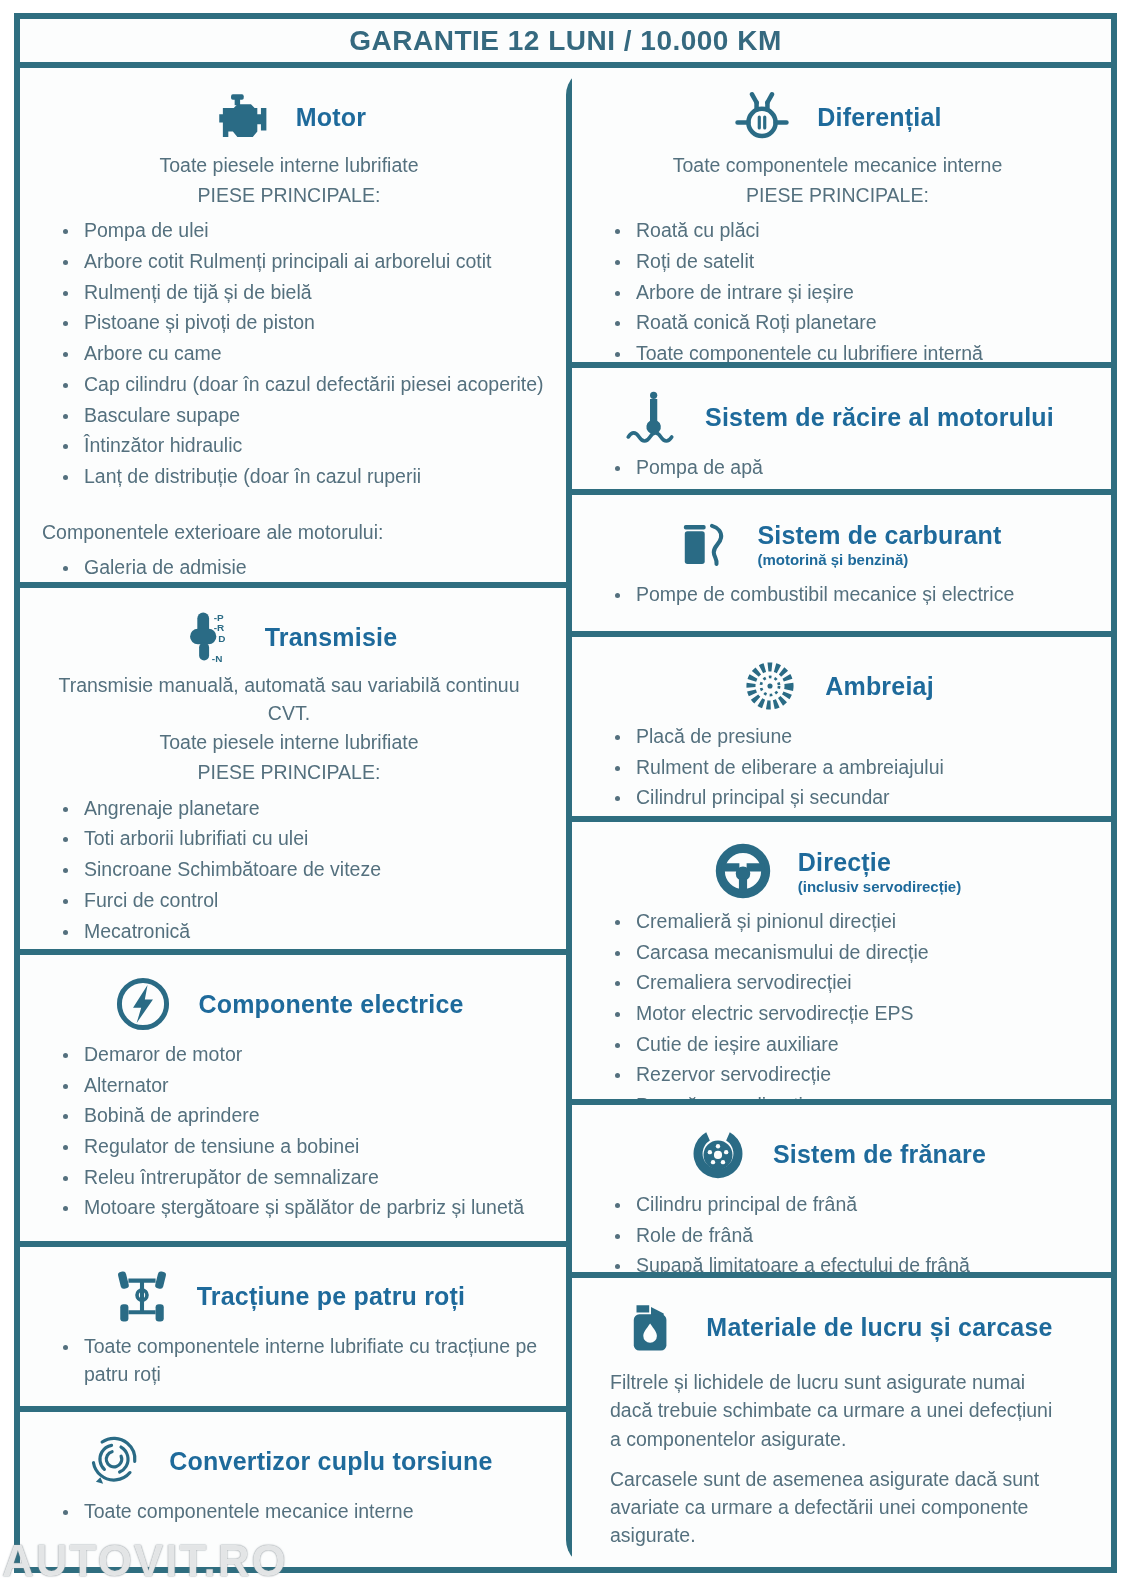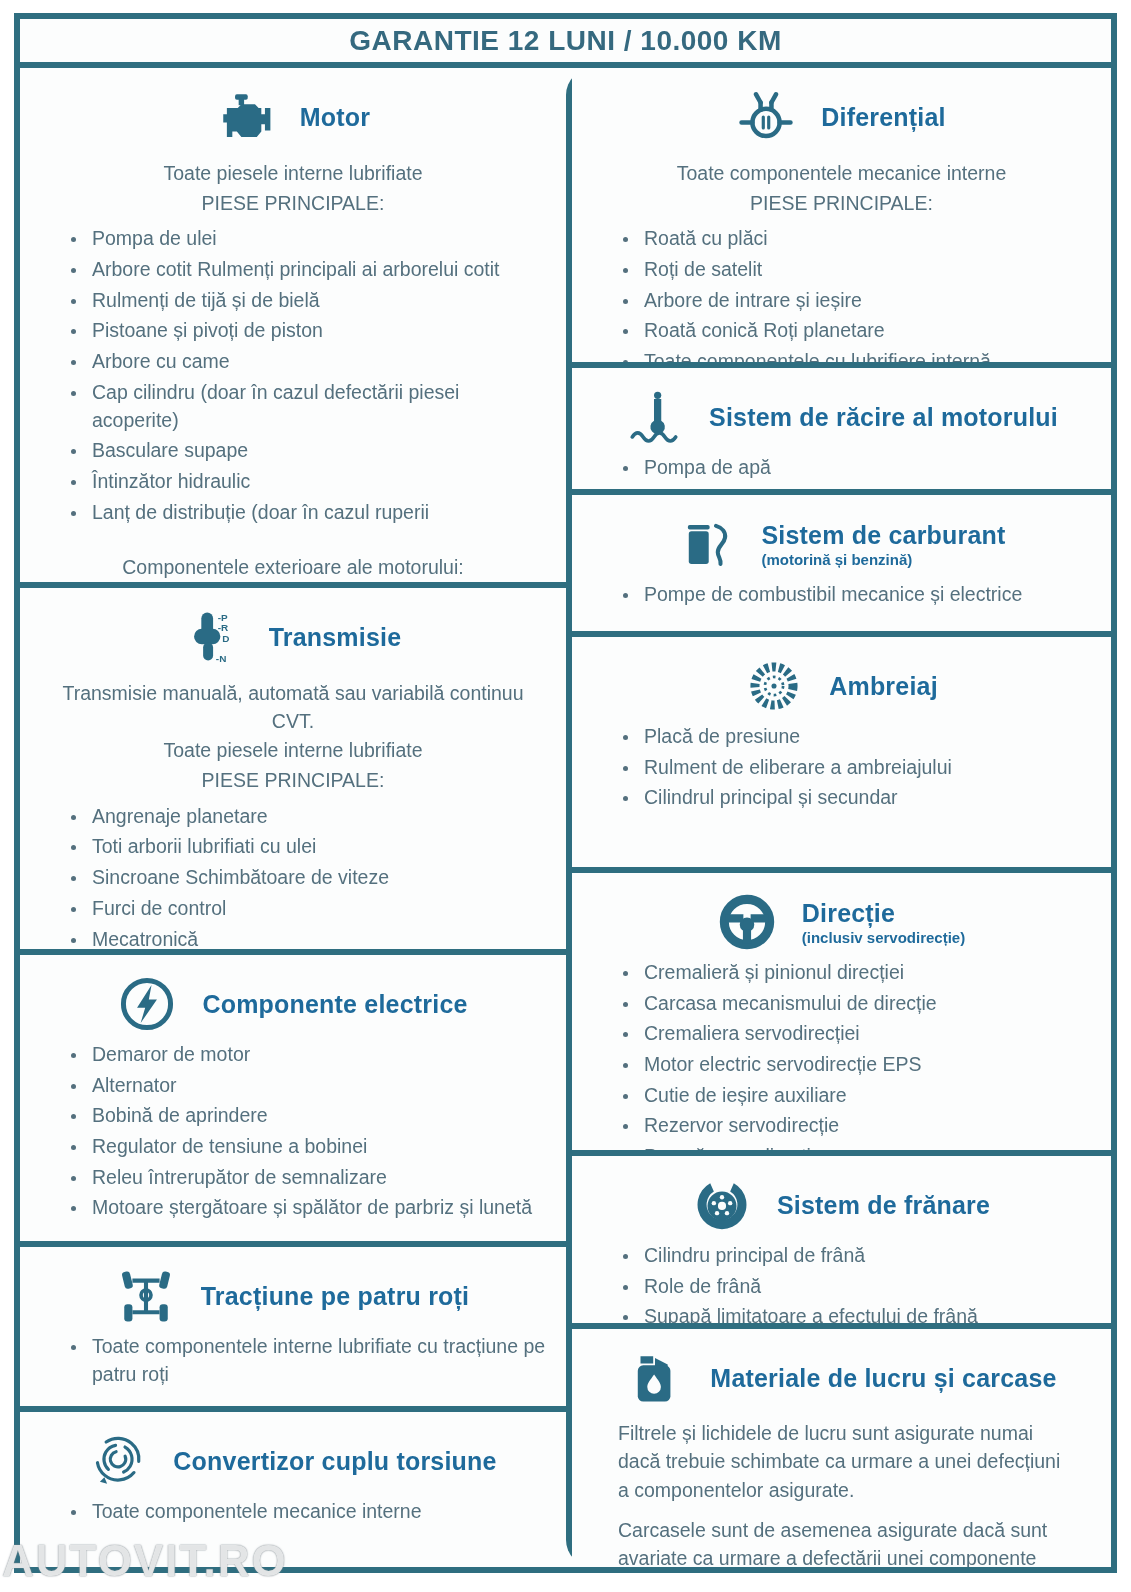--- a/index.html
+++ b/index.html
@@ -41,21 +41,21 @@
     letter-spacing:0.5px;
     color:#35697f;
   }
   .cols{flex:1 1 auto;display:flex;min-height:0;}
   .col{display:flex;flex-direction:column;min-height:0;}
   .col-left{width:546px;}
   .col-right{flex:1;border-left:6px solid var(--teal);border-radius:27px;}
   .card{
     background:var(--card);
     border-bottom:6px solid var(--teal);
-    padding:4px 20px 6px 20px;
+    padding:4px 20px 6px 12px;
     overflow:hidden;
     flex:0 0 auto;
   }
   .card.grow{flex:1 1 auto;border-bottom:none;}
   .head{
     display:flex;align-items:center;justify-content:center;
     gap:26px;
     margin:16px 0 6px 0;
   }
   .head .icon{flex:0 0 auto;display:flex;align-items:center;}
@@ -73,31 +73,30 @@
     font-weight:700;
     color:var(--blue);
     margin-top:1px;
   }
   .intro{
     text-align:center;
     margin:2px 10px;
     font-size:19.5px;
     line-height:1.42;
   }
-  .intro-block{margin-top:14px;}
+  .intro-block{margin-top:6px;}
   ul.bullets{
     margin:8px 0 0 0;
     padding-left:48px;
     font-size:19.5px;
     line-height:1.42;
   }
   ul.bullets li{margin:3px 0;padding-left:4px;}
   ul.bullets li::marker{color:var(--text);font-size:0.85em;}
   .heading2{
-    text-align:center;
     margin:28px 10px 0 10px;
     font-size:19.5px;
     line-height:1.42;
   }
   .para{
     text-align:left;
     margin:12px 26px 0 26px;
     font-size:19.5px;
     line-height:1.45;
   }
@@ -315,21 +314,21 @@
             </span>
             <div class="titles">
               <h2>Sistem de carburant</h2>
               <div class="subtitle">(motorină și benzină)</div>
             </div>
           </div>
           <ul class="bullets">
             <li>Pompe de combustibil mecanice și electrice</li>
           </ul>
         </section>
-        <section class="card" style="height: 236px;">
+        <section class="card" style="height: 185px;">
           <div class="head">
             <span class="icon">
               <svg viewBox="0 0 64 64" fill="none" stroke="#2a6b85">
                 <circle cx="32" cy="32" r="21" stroke-width="10" stroke-dasharray="4.5 3.5"></circle>
                 <circle cx="32" cy="32" r="10" stroke-width="3" stroke-dasharray="3 3.5"></circle>
                 <circle cx="32" cy="32" r="2.8" fill="#2a6b85" stroke="none"></circle>
               </svg>
             </span>
             <div class="titles">
               <h2>Ambreiaj</h2>

